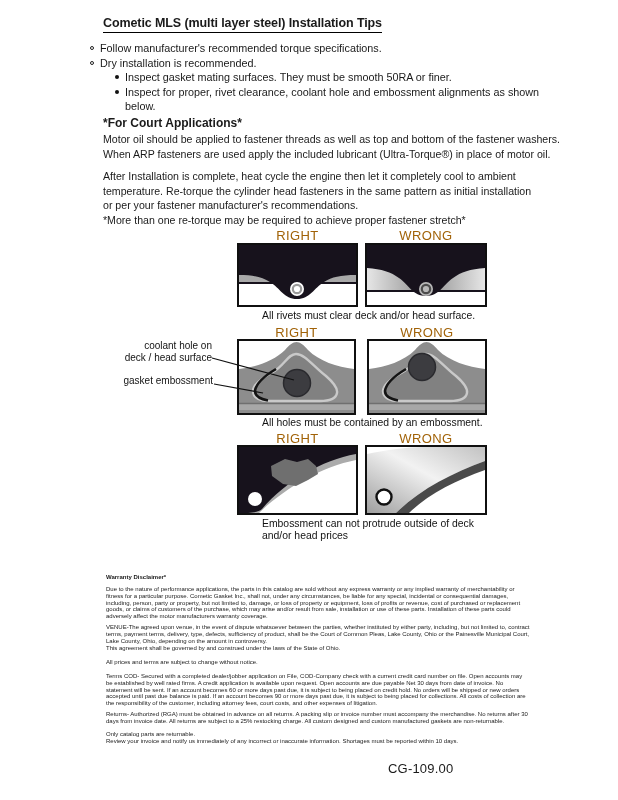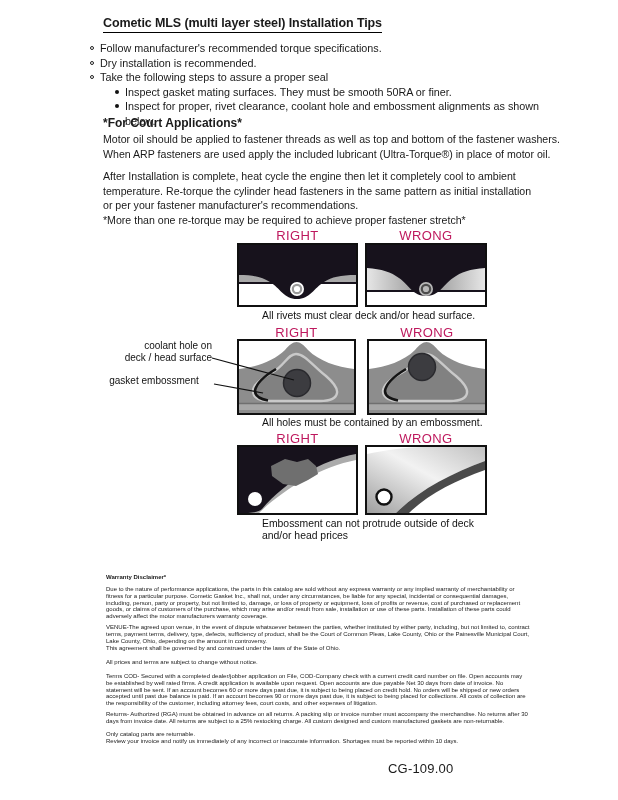--- a/index.html
+++ b/index.html
@@ -19,21 +19,21 @@
   .tip-sub  { position:relative; margin-left:25px; padding-left:10px; }
   .b-open { position:absolute; left:0; top:5px; width:4px; height:4px; border:1px solid #222;
             border-radius:50%; background:#fff; }
   .b-fill { position:absolute; left:0; top:5px; width:4px; height:4px; border-radius:50%; background:#111; }
 
   
   .diesel-heading { left:103px; top:116px; font-size:12px; font-weight:bold; }
   .para { left:103px; font-size:10.6px; line-height:14.5px; width:460px; }
 
   
-  .dlabel { font-size:13px; letter-spacing:0.4px; text-align:center; color:#be185d; }
+  .dlabel { font-size:13px; letter-spacing:0.4px; text-align:center; color:#a16207; }
   .dbox { border:2px solid #101010; background:#fff; overflow:hidden; }
   .dbox svg { display:block; }
   .dcaption { font-size:10.4px; line-height:12px; color:#131313;margin-left:25px; }
   .ann { font-size:10px; line-height:11.5px; text-align:right; color:#131313; }
   .leader { pointer-events:none; z-index:6; }
 
   
   .warranty-heading { left:106px; top:574px; font-size:6px; font-weight:bold; }
   .fine { left:106px; width:424px; font-size:6px; line-height:6.8px; color:#222; }
 
@@ -47,24 +47,20 @@
   <div class="abs doc-title">Cometic MLS (multi layer steel) Installation Tips</div>
 
   <div class="abs tips">
     <div class="tip-line">
       <span class="b-open"></span>
       <span>Follow manufacturer's recommended torque specifications.</span>
     </div>
     <div class="tip-line">
       <span class="b-open"></span>
       <span>Dry installation is recommended.</span>
-    </div>
-    <div class="tip-line">
-      <span class="b-open"></span>
-      <span>Take the following steps to assure a proper seal</span>
     </div>
     <div class="tip-sub">
       <span class="b-fill"></span>
       <span>Inspect gasket mating surfaces.  They must be smooth 50RA or finer.</span>
     </div>
     <div class="tip-sub">
       <span class="b-fill"></span>
       <span>Inspect for proper, rivet clearance, coolant hole and embossment alignments as shown below.</span>
     </div>
   </div>
@@ -117,21 +113,21 @@
 
   <div class="abs dcaption" style="left:237px; top:310px;">All rivets must clear deck and/or head surface.</div>
 
   <div class="abs dlabel" style="left:237px; top:325px; width:119px;">RIGHT</div>
   <div class="abs dlabel" style="left:367px; top:325px; width:120px;">WRONG</div>
 
   <div class="abs ann" style="left:95px; top:340px; width:117px;">
     <div>coolant hole on</div>
     <div>deck / head surface</div>
   </div>
-  <div class="abs ann" style="left:95px; top:375px; width:118px;text-align:center;">gasket embossment</div>
+  <div class="abs ann" style="left:95px; top:375px; width:118px;">gasket embossment</div>
 
   <div class="abs dbox" style="left:237px; top:339px; width:119px; height:76px;">
     <svg width="115" height="72" viewBox="0 0 115 72">
       <rect width="115" height="72" fill="#ffffff"></rect>
       <path d="M0,28 C17,26 35,20 46,9 C50,4 54,1 57.5,1 C61,1 65,4 69,9 C80,20 98,26 115,28 V72 H0 Z" fill="#8d8d8d"></path>
       <rect x="0" y="63" width="115" height="6" fill="#a7a7a7"></rect>
       <line x1="0" y1="62.5" x2="115" y2="62.5" stroke="#6f6f6f" stroke-width="1.4"></line>
       <path d="M57,13 C66,13 74,25 87,35 C95,42 99,47 98,52 C97,58 90,60 81,60 H31 C21,60 14,57 14,50 C14,44 23,37 34,31 C45,25 49,13 57,13 Z" fill="#818181" stroke="#c9c9c9" stroke-width="2.4"></path>
       <path d="M37,28 C27,34 17,42 16,50 C16,55 21,58 29,59.5" fill="none" stroke="#141414" stroke-width="2.6"></path>
       <circle cx="58" cy="42" r="13.5" fill="#3c3c40" stroke="#2a2a2e" stroke-width="1.5"></circle>

